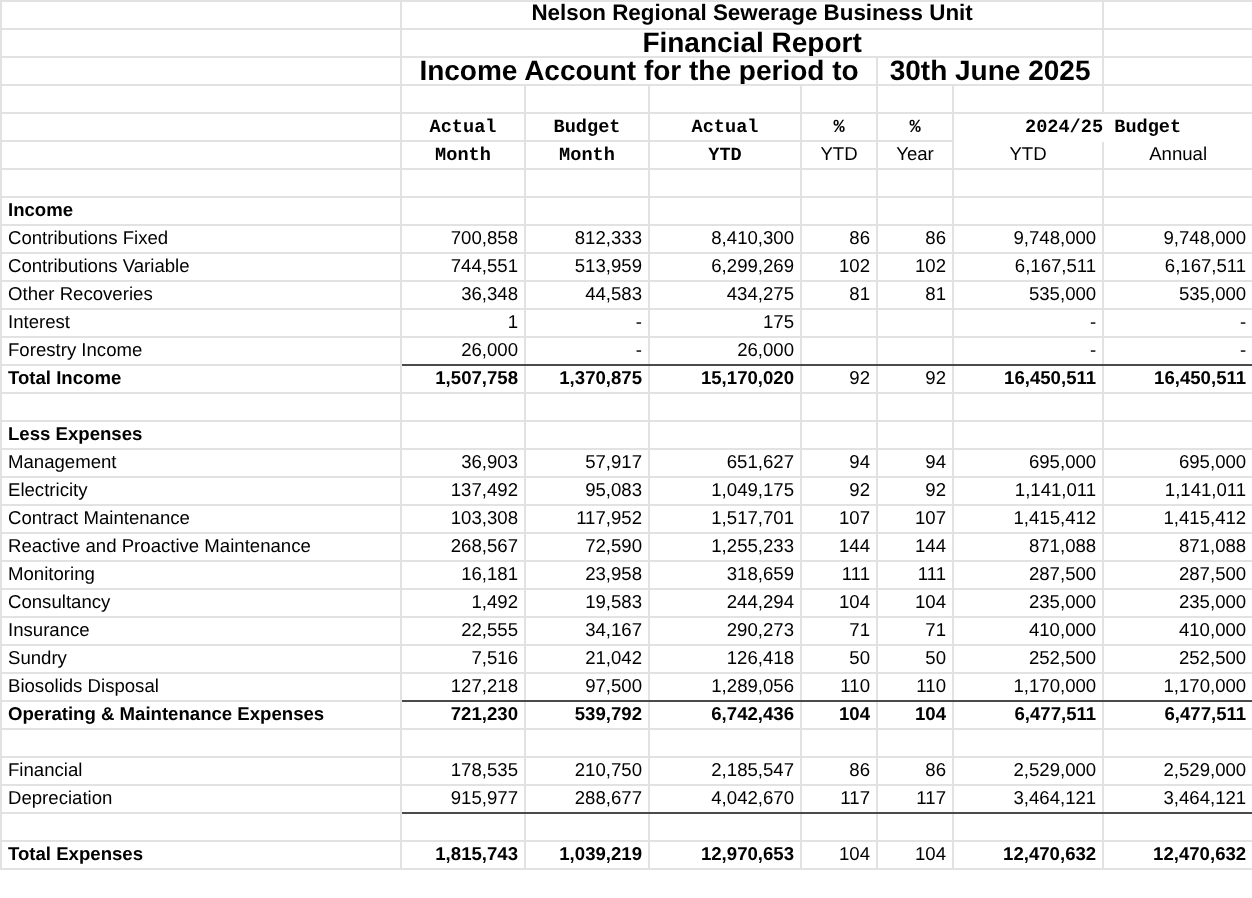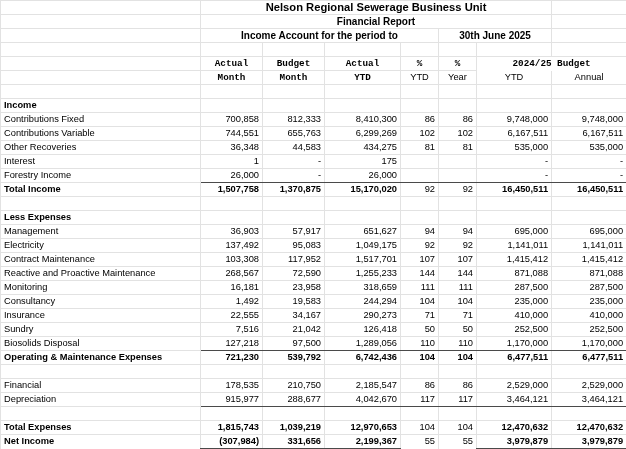--- a/index.html
+++ b/index.html
@@ -43,21 +43,21 @@
   col.c-ay     { width: 76px; }
   col.c-py     { width: 38px; }
   col.c-pyr    { width: 38px; }
   col.c-by     { width: 75px; }
   col.c-ba     { width: 75px; }
 
   .num   { text-align: right; }
   .ctr   { text-align: center; }
   .bold  { font-weight: bold; }
   .title { font-weight: bold; font-size: 11.2px; }
-  .subtitle { font-weight: bold; font-size: 10px; text-align: center; }
+  .subtitle { font-weight: bold; font-size: 14px; text-align: center; }
   .hdr   { font-weight: bold; font-family: Liberation Mono, monospace; }
   .hdr-sub { font-weight: normal; }
 
   
   .rule-top    { border-top: 1.4px solid #4a4a4a !important; }
   .rule-bottom { border-bottom: 1.4px solid #4a4a4a !important; margin-top: 43px; }
   .rule-thick-bottom { border-bottom: 2.4px solid #4a4a4a !important; }
 
   .blankrow td { height: 7px; }
   .tallrow td { height: 19px; }
@@ -166,21 +166,21 @@
           <td class="num">700,858</td>
           <td class="num">812,333</td>
           <td class="num">8,410,300</td>
           <td class="num">86</td>
           <td class="num">86</td>
           <td class="num">9,748,000</td>
           <td class="num">9,748,000</td>
         </tr><tr>
           <td>Contributions Variable</td>
           <td class="num">744,551</td>
-          <td class="num">655,763</td>
+          <td class="num">513,959</td>
           <td class="num">6,299,269</td>
           <td class="num">102</td>
           <td class="num">102</td>
           <td class="num">6,167,511</td>
           <td class="num">6,167,511</td>
         </tr><tr>
           <td>Other Recoveries</td>
           <td class="num">36,348</td>
           <td class="num">44,583</td>
           <td class="num">434,275</td>
@@ -386,26 +386,16 @@
         <td class="bold">Total Expenses</td>
         <td class="num bold rule-top">1,815,743</td>
         <td class="num bold rule-top">1,039,219</td>
         <td class="num bold rule-top">12,970,653</td>
         <td class="num">104</td>
         <td class="num">104</td>
         <td class="num bold rule-top">12,470,632</td>
         <td class="num bold rule-top">12,470,632</td>
       </tr>
 
-      <tr class="tallrow">
-        <td class="bold">Net Income</td>
-        <td class="num bold rule-thick-bottom">(307,984)</td>
-        <td class="num bold rule-thick-bottom">331,656</td>
-        <td class="num bold rule-thick-bottom">2,199,367</td>
-        <td class="num">55</td>
-        <td class="num">55</td>
-        <td class="num bold rule-thick-bottom">3,979,879</td>
-        <td class="num bold rule-thick-bottom">3,979,879</td>
-      </tr>
 
     </tbody>
   </table>
 </div>
 
 </body></html>

